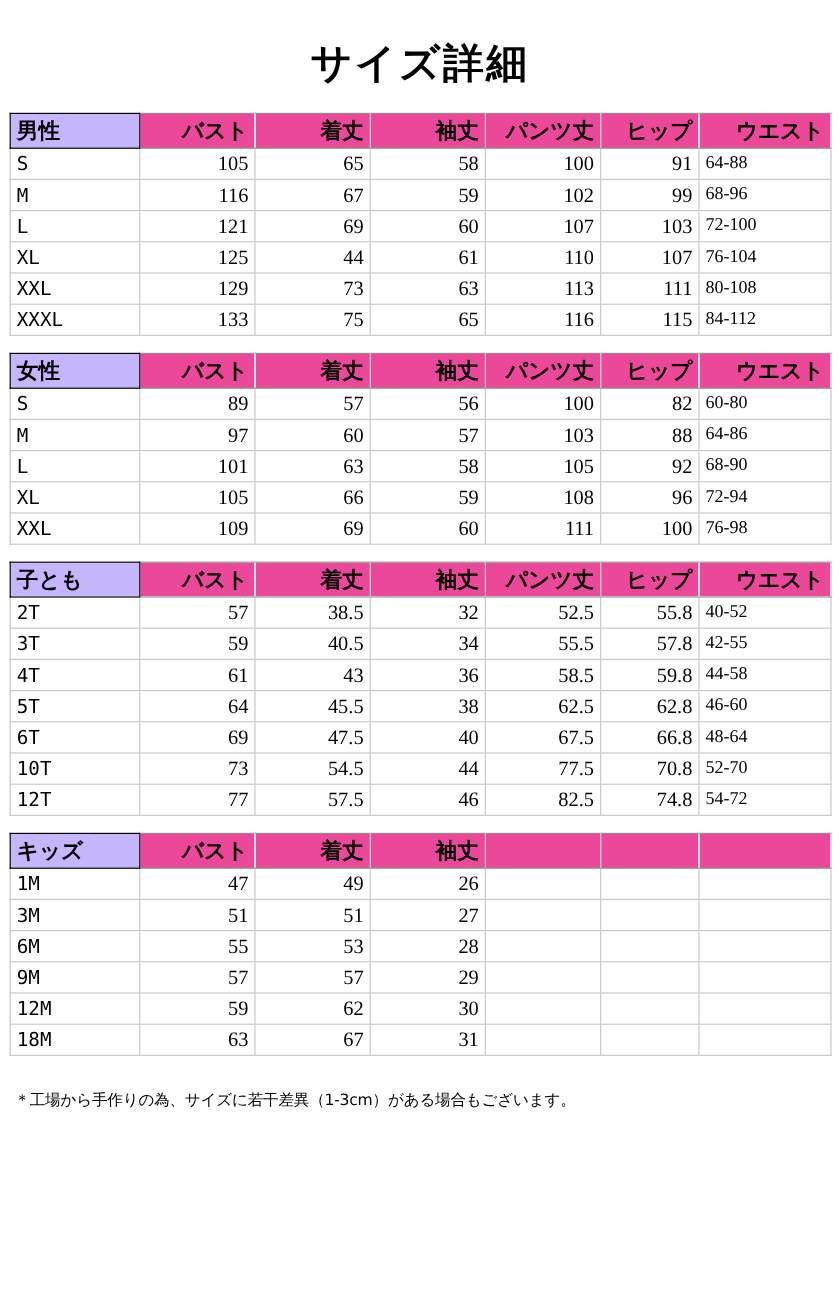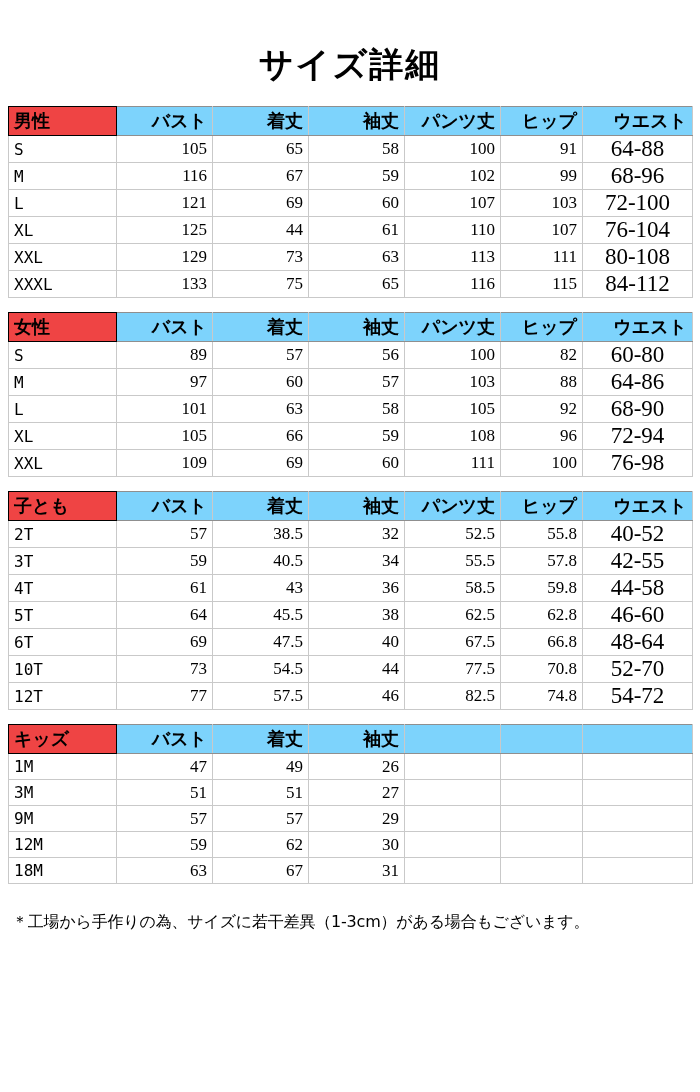--- a/index.html
+++ b/index.html
@@ -12,21 +12,21 @@
     height: 1092px;
     font-family: "Liberation Serif", serif;
     color: #000000;
     position: relative;
     overflow: hidden;
   }
   .page {
     width: 700px;
     height: 1092px;
     box-sizing: border-box;
-    padding: 12px 8px;
+    padding: 0 8px;
     position: relative;
     border-radius: 22px;
   }
   .title {
     text-align: center;
     font-family: "DejaVu Sans", sans-serif;
     font-size: 34px;
     font-weight: bold;
     letter-spacing: 2px;
     padding-top: 30px;
@@ -50,49 +50,49 @@
   
   tr.hdr td {
     font-weight: bold;
     font-family: "DejaVu Sans", sans-serif;
     font-size: 18px;
     height: 28px;
     border-top: 1px solid #8f8f8f;
     border-bottom: 1px solid #8f8f8f;
   }
   tr.hdr td.cat {
-    background: #ef4444;
+    background: #c4b5fd;
     text-align: left;
     border: 1px solid #000000;
   }
   tr.hdr td.colh {
     text-align: right;
-    background: #7dd3fc;
+    background: #ec4899;
   }
   td.rowlabel {
     text-align: left;
     font-family: "DejaVu Sans Mono", monospace;
     font-size: 16px;
   }
   td.num {
     text-align: right;
     font-family: "Liberation Serif", serif;
     font-size: 17px;
   }
   td.range {
-    text-align: center;
+    text-align: left;
     font-family: "Liberation Serif", serif;
-    font-size: 23px;
+    font-size: 15px;
   }
   .gap {
     height: 14px;
   }
   .footnote {
     font-family: "DejaVu Sans", sans-serif;
-    font-size: 16px;
+    font-size: 13px;
     padding: 14px 4px 0 4px;
     letter-spacing: -0.2px;
   }
 </style>
 </head>
 <body>
 
 <div class="page">
 
   <div class="title">サイズ詳細</div>
@@ -361,20 +361,29 @@
           <tr>
             <td class="rowlabel">3M</td>
             <td class="num">51</td>
             <td class="num">51</td>
             <td class="num">27</td>
             <td class="num"></td>
             <td class="num"></td>
             <td class="range"></td>
           </tr>
           <tr>
+            <td class="rowlabel">6M</td>
+            <td class="num">55</td>
+            <td class="num">53</td>
+            <td class="num">28</td>
+            <td class="num"></td>
+            <td class="num"></td>
+            <td class="range"></td>
+          </tr>
+          <tr>
             <td class="rowlabel">9M</td>
             <td class="num">57</td>
             <td class="num">57</td>
             <td class="num">29</td>
             <td class="num"></td>
             <td class="num"></td>
             <td class="range"></td>
           </tr>
           <tr>
             <td class="rowlabel">12M</td>

